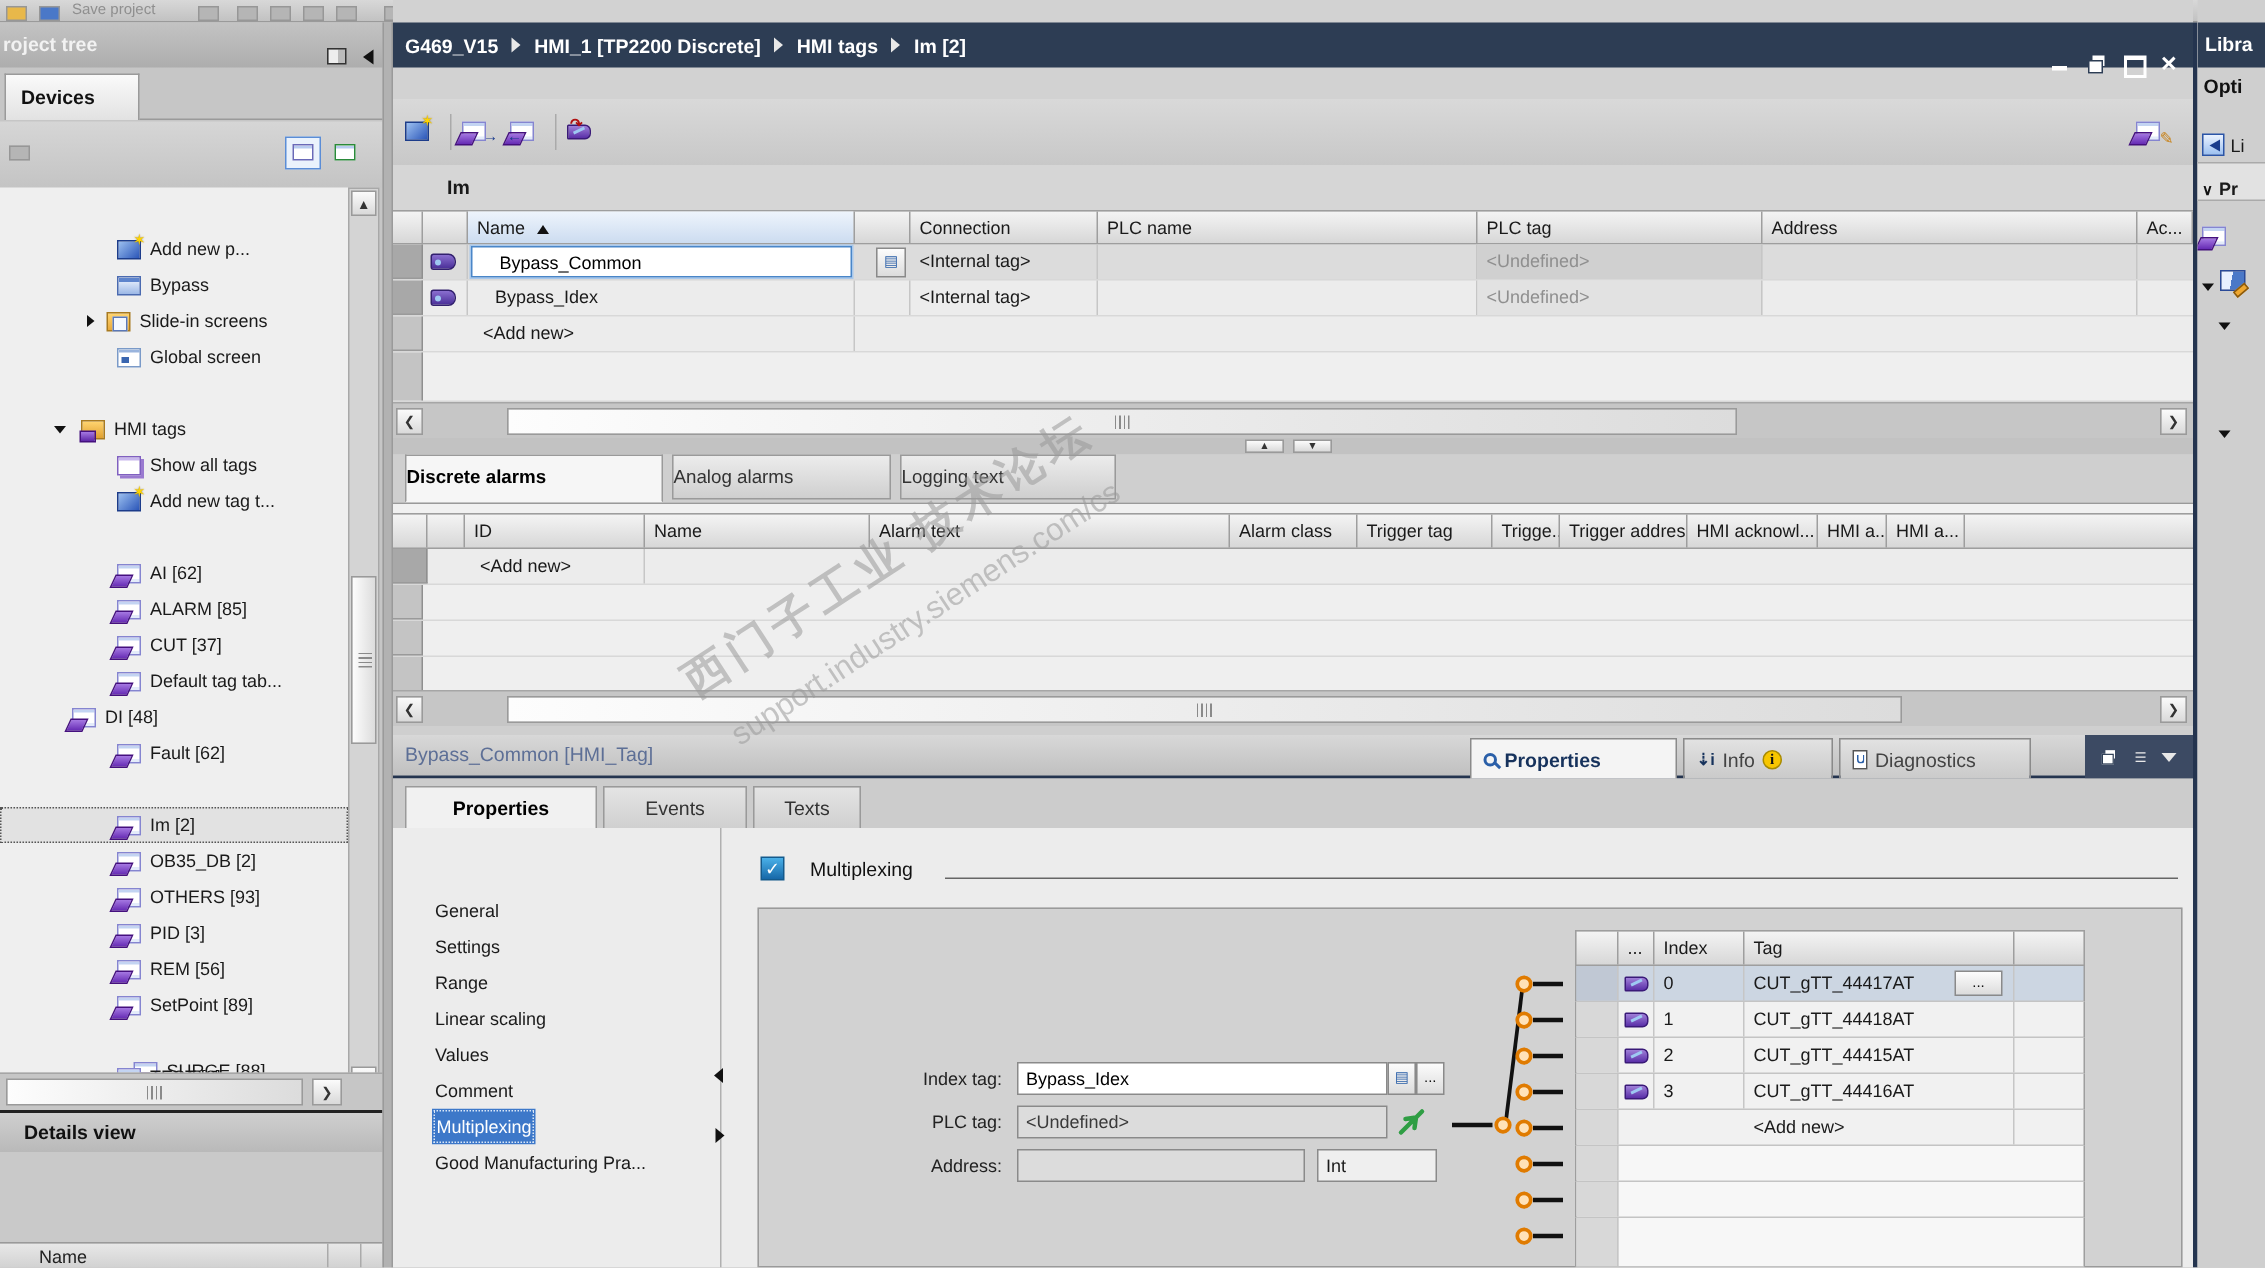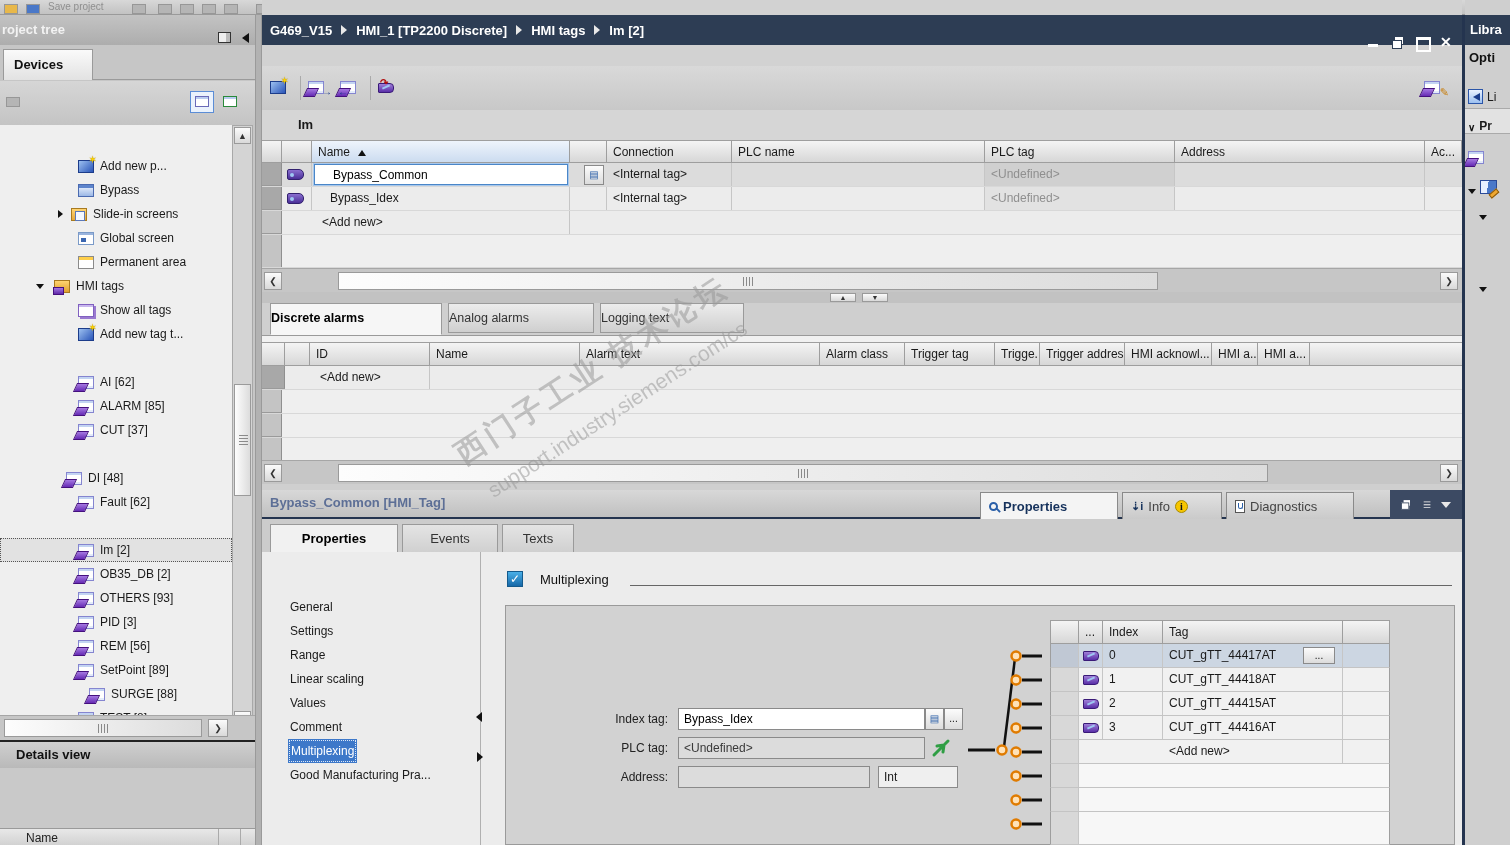--- a/index.html
+++ b/index.html
@@ -84,21 +84,21 @@
   .hsb{position:absolute;height:24px;background:#c6c6c6;border-top:1px solid #a6a6a6}
   
   .atab{position:absolute;top:0;height:30px;border:1px solid #9a9a9a;font-size:12.5px;text-align:left;line-height:28px;background:linear-gradient(#ececec,#cfcfcf);color:#333}
   .atab-on{background:#f6f6f6;font-weight:bold;color:#000;border-bottom:1px solid #f6f6f6;height:32px}
   
   #wm{left:300px;top:330px;width:720px;height:290px;pointer-events:none;z-index:60;transform:rotate(-33deg);transform-origin:50% 50%;text-align:center;color:#9a9a9a;opacity:.55}
   #wm .w1{font-size:30px;font-weight:bold;letter-spacing:4px}
   #wm .w2{font-size:21px;margin-top:14px}
   
   .propbar{position:absolute;left:0;top:490px;width:1200px;height:29px;background:linear-gradient(#d8d8d8,#c0c0c0);border-bottom:2px solid #24344f}
-  .proptitle{position:absolute;left:8px;top:5px;font-weight:bold;font-size:13px;color:#5d6f96}
+  .proptitle{position:absolute;left:8px;top:5px;font-weight:normal;font-size:13px;color:#5d6f96}
   .ptab{position:absolute;top:2px;height:27px;border:1px solid #8a8a8a;border-bottom:none;background:linear-gradient(#e2e2e2,#cacaca);font-size:13px;color:#444;display:flex;align-items:center;gap:5px;padding:0 8px}
   .ptab-on{background:#f4f4f4;font-weight:bold;color:#16325c}
   .pcorner{position:absolute;right:0;top:0;width:72px;height:29px;background:#3c4a63;color:#e8e8e8;display:flex;align-items:center;justify-content:space-evenly;font-size:10px}
   .subtabs{position:absolute;left:0;top:519px;width:1200px;height:33px;background:#cccccc}
   .stab{position:absolute;top:5px;height:28px;border:1px solid #9a9a9a;border-bottom:none;background:linear-gradient(#e4e4e4,#d0d0d0);font-size:13px;text-align:center;line-height:27px;color:#333}
   .stab-on{background:#f1f1f1;font-weight:bold;color:#000}
   .propbody{position:absolute;left:0;top:552px;width:1200px;height:293px;background:#ececec}
   .navitem{position:absolute;left:0;width:216px;height:24px;font-size:12px;line-height:24px;padding-left:28px;white-space:nowrap;overflow:hidden}
   .navsel{display:inline-block;background:#3d78c9;color:#fff;padding:0 3px;outline:1px dotted #dce8f8;outline-offset:-2px}
   .navdiv{position:absolute;left:218px;top:552px;width:1px;height:293px;background:#b0b0b0}
@@ -186,24 +186,20 @@
       </div>
     <div class="trow" style="top:101px;padding-left:78px">
         <span class="ti t-glob"></span>
         <span class="lbl">Global screen</span>
       </div>
     <div class="trow" style="top:77px;padding-left:58px">
         <span class="tarr arr-r"></span>
         <span class="ti t-fldscr" style="margin-left:8px"></span>
         <span class="lbl">Slide-in screens</span>
       </div>
-    <div class="trow" style="top:125px;padding-left:78px">
-        <span class="ti t-perm"></span>
-        <span class="lbl">Permanent area</span>
-      </div>
     <div class="trow" style="top:149px;padding-left:36px">
         <span class="tarr arr-d"></span>
         <span class="ti t-fldtag" style="margin-left:10px"></span>
         <span class="lbl">HMI tags</span>
       </div>
     <div class="trow" style="top:173px;padding-left:78px">
         <span class="ti t-show"></span>
         <span class="lbl">Show all tags</span>
       </div>
     <div class="trow" style="top:197px;padding-left:78px">
@@ -215,21 +211,25 @@
         <span class="lbl">AI [62]</span>
       </div>
     <div class="trow" style="top:269px;padding-left:78px">
         <span class="ti t-tagtbl"></span>
         <span class="lbl">ALARM [85]</span>
       </div>
     <div class="trow" style="top:293px;padding-left:78px">
         <span class="ti t-tagtbl"></span>
         <span class="lbl">CUT [37]</span>
       </div>
-    <div class="trow" style="top:341px;padding-left:66px">
+    <div class="trow" style="top:317px;padding-left:78px">
+        <span class="ti t-tagtbl"></span>
+        <span class="lbl">Default tag tab...</span>
+      </div>
+    <div class="trow" style="top:341px;padding-left:48px">
         <span class="ti t-tagtbl"></span>
         <span class="lbl">DI [48]</span>
       </div>
     <div class="trow" style="top:365px;padding-left:78px">
         <span class="ti t-tagtbl"></span>
         <span class="lbl">Fault [62]</span>
       </div>
     <div class="trow sel-row" style="top:413px;padding-left:78px">
         <span class="ti t-tagtbl"></span>
         <span class="lbl">Im [2]</span>
@@ -247,21 +247,21 @@
         <span class="lbl">PID [3]</span>
       </div>
     <div class="trow" style="top:509px;padding-left:78px">
         <span class="ti t-tagtbl"></span>
         <span class="lbl">REM [56]</span>
       </div>
     <div class="trow" style="top:533px;padding-left:78px">
         <span class="ti t-tagtbl"></span>
         <span class="lbl">SetPoint [89]</span>
       </div>
-    <div class="trow" style="top:557px;padding-left:89px">
+    <div class="trow" style="top:577px;padding-left:89px">
         <span class="ti t-tagtbl"></span>
         <span class="lbl">SURGE [88]</span>
       </div>
     <div class="trow" style="top:581px;padding-left:78px">
         <span class="ti t-tagtbl"></span>
         <span class="lbl">TEST [8]</span>
       </div>
   </div>
 
   <div class="vsb" style="left:232px;top:110px;width:21px;height:605px">

